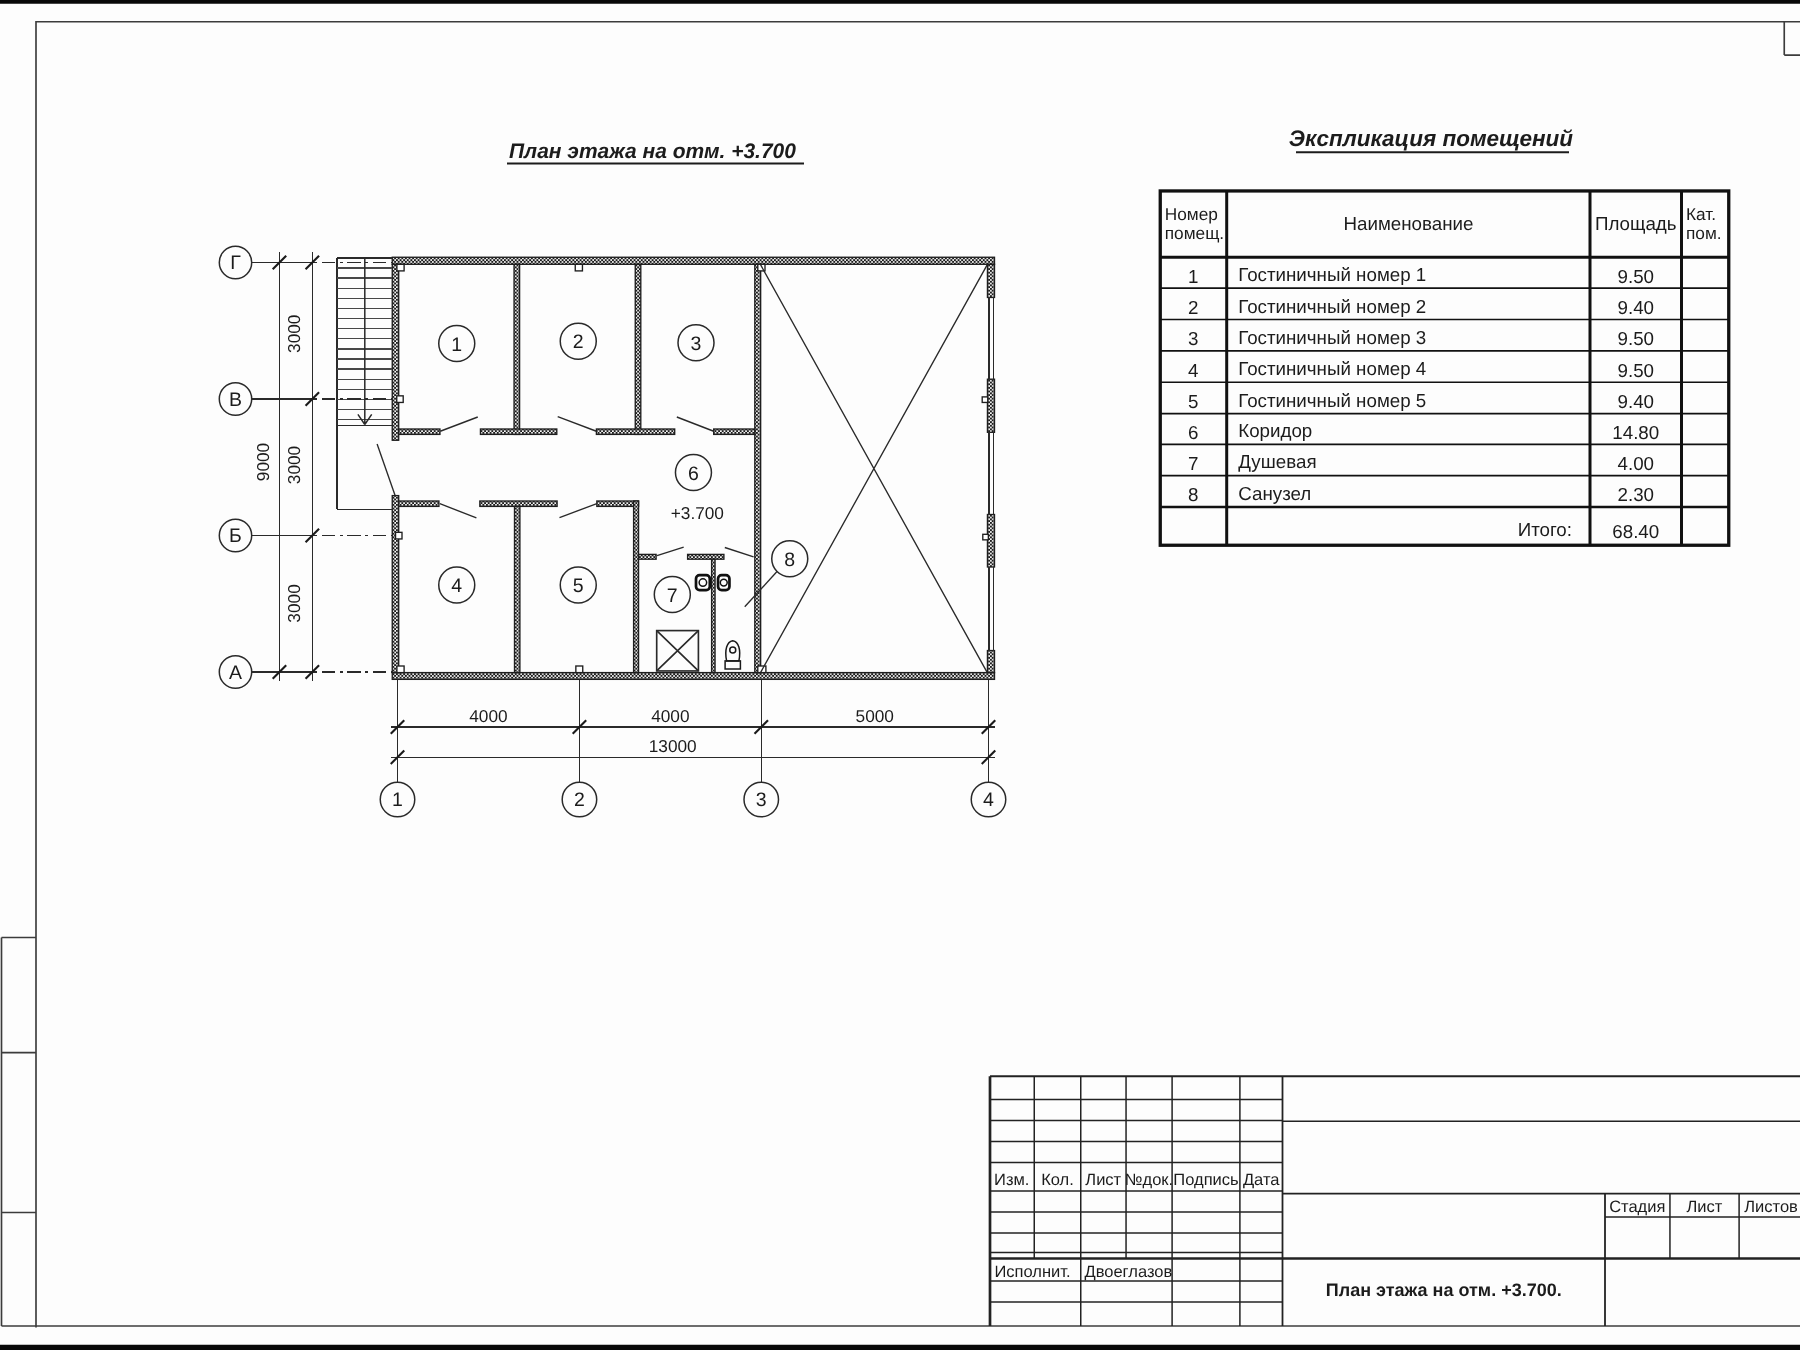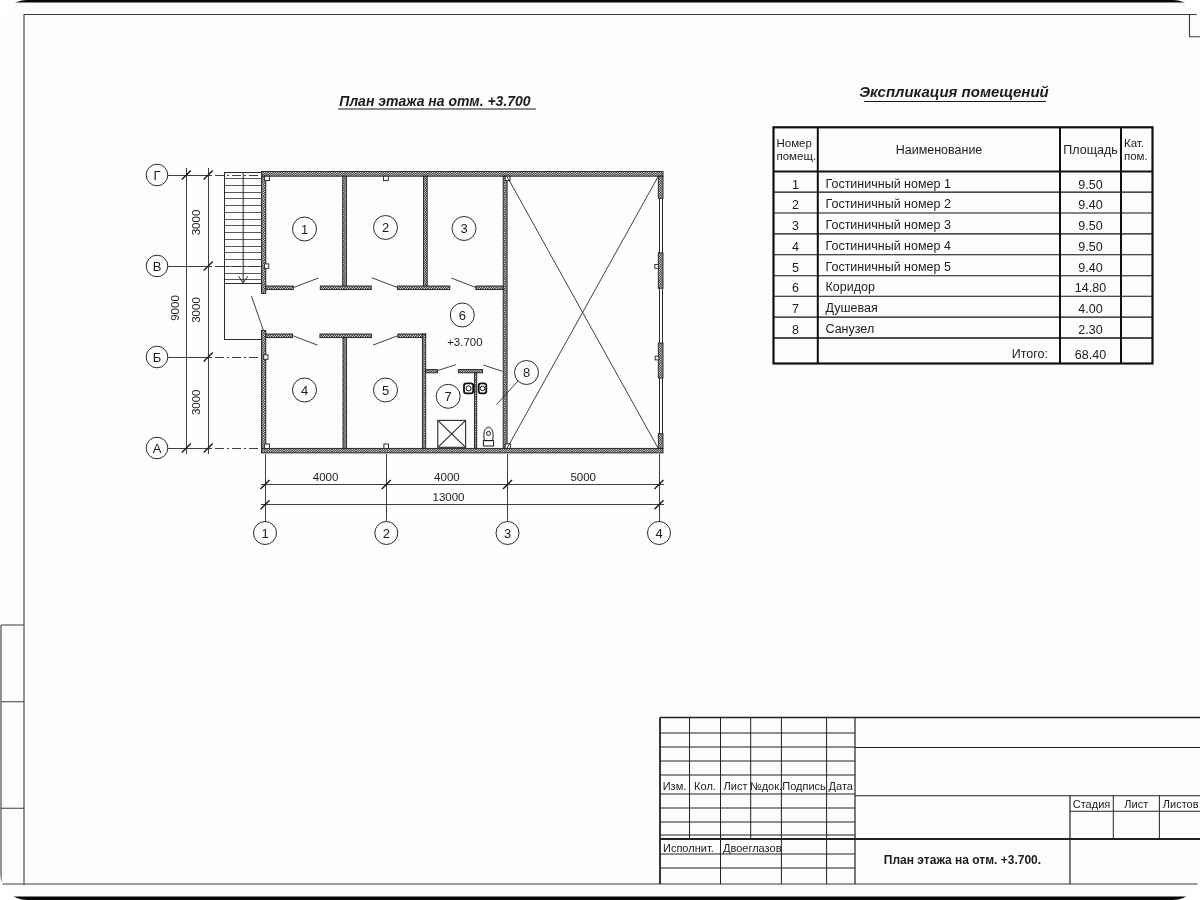--- a/index.html
+++ b/index.html
@@ -1,17 +1,17 @@
 <!DOCTYPE html>
 <html><head>
 <meta charset="utf-8">
 <style>
   html,body{margin:0;padding:0;background:#fff;-webkit-font-smoothing:antialiased;}
   .page{position:relative;width:1200px;height:900px;background:#fdfdfd;overflow:hidden;
-        font-family:"Liberation Sans", sans-serif;border-radius:27px;}
+        font-family:"Liberation Sans", sans-serif;}
   svg{position:absolute;left:0;top:0;}
   text{fill:#1c1c1c;}
 </style>
 </head>
 <body>
 <div class="page">
 <svg width="1200" height="900" viewBox="0 0 1200 900">
 <defs>
   <pattern id="wh" patternUnits="userSpaceOnUse" width="2.4" height="2.4">
     <rect x="0" y="0" width="2.4" height="2.4" fill="#fdfdfd"></rect>

